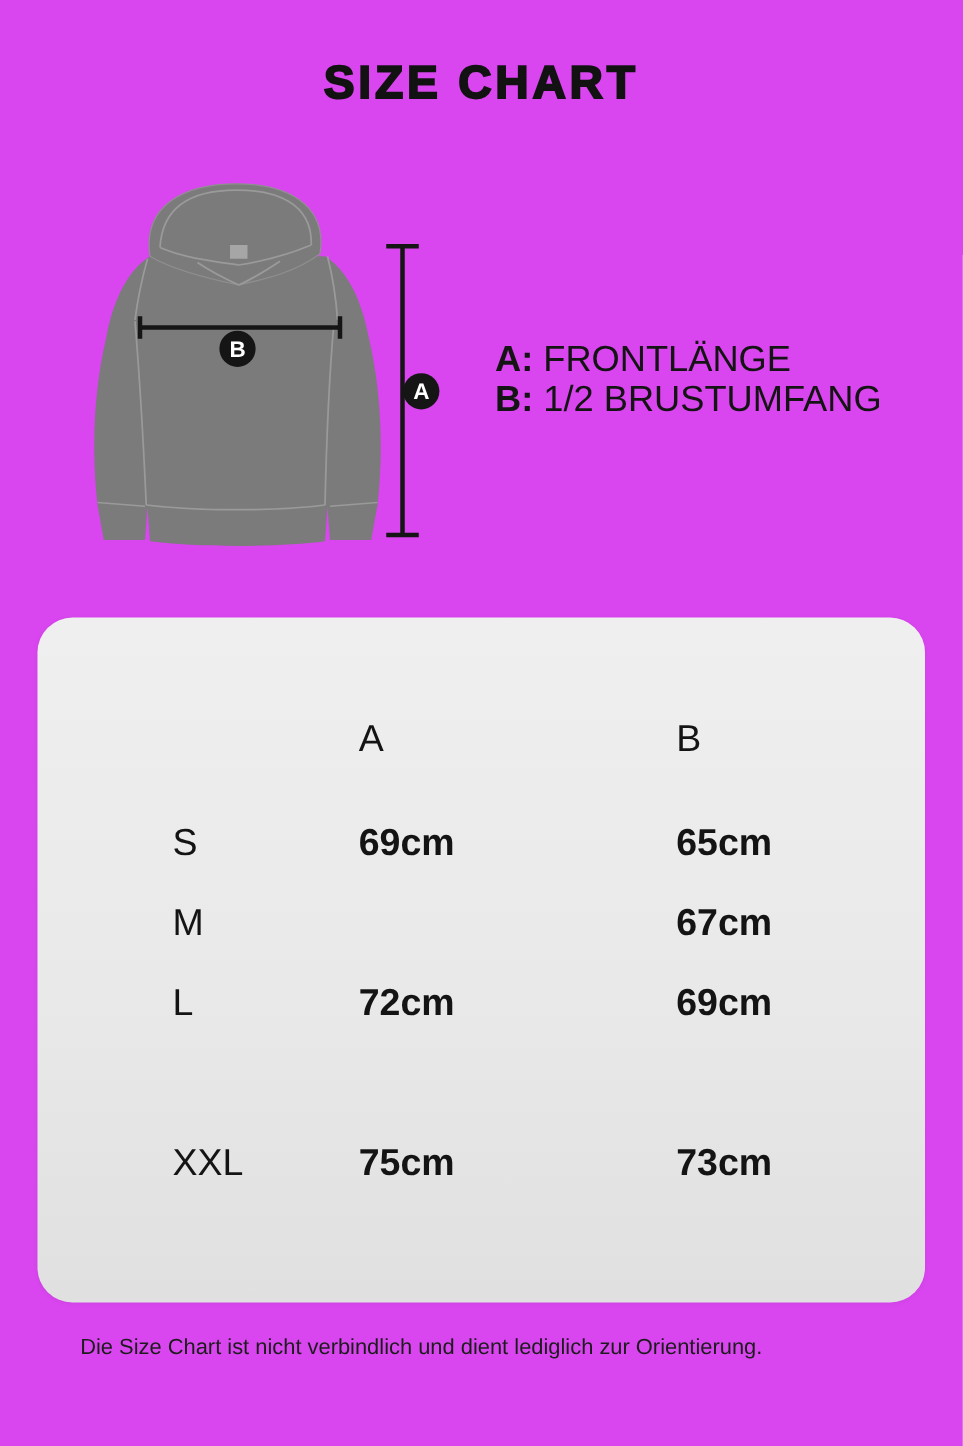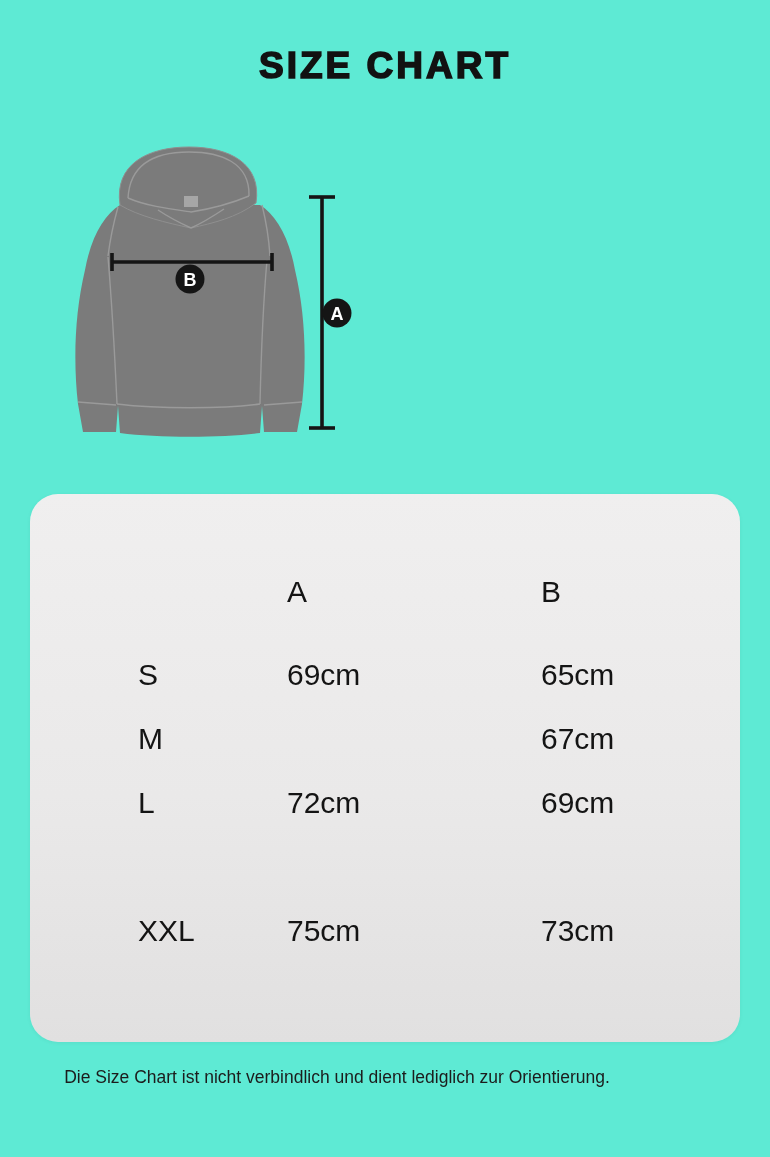--- a/index.html
+++ b/index.html
@@ -4,21 +4,21 @@
 <style>
   html,body{margin:0;padding:0;}
   body{
     font-family:"Liberation Sans","DejaVu Sans",sans-serif;
     background:#faf9f8;
     -webkit-font-smoothing:antialiased;
   }
   .screen{
     position:relative;
     width:770px;height:1157px;
-    background:#5eead4;
+    background:#d946ef;
     overflow:hidden;
   }
   
   .page-title{
     position:absolute;top:47px;left:0;width:770px;
     text-align:center;
     font-size:37px;line-height:38px;
     font-weight:700;
     letter-spacing:3px;
     color:#121212;
@@ -47,21 +47,21 @@
   .trow{position:absolute;left:0;width:710px;height:40px;}
   .cell{
     position:absolute;top:0;
     font-size:30px;line-height:40px;
     color:#141414;white-space:nowrap;
   }
   .col-size{left:108px;font-weight:400;}
   .col-a{left:257px;}
   .col-b{left:511px;}
   .trow.header .cell{font-weight:400;}
-  .trow.data .col-a,.trow.data .col-b{font-weight:400;}
+  .trow.data .col-a,.trow.data .col-b{font-weight:700;}
   
   .footer-note{
     position:absolute;left:0;top:1066px;width:674px;
     text-align:center;
     font-size:17.5px;line-height:22px;
     color:#1c1c1c;
   }
 </style>
 </head>
 <body>
@@ -121,20 +121,28 @@
       <line x1="252" y1="57" x2="252" y2="288"></line>
       <line x1="239" y1="57" x2="265" y2="57"></line>
       <line x1="239" y1="288" x2="265" y2="288"></line>
     </g>
     <g>
       <circle cx="267" cy="173" r="14.5" fill="#151515"></circle>
       <text x="267" y="179.5" text-anchor="middle" font-size="18" font-weight="bold" fill="#ffffff">A</text>
     </g>
   </svg>
 
+  <div class="legend">
+    <div class="legend-line">
+      <span class="legend-key">A:</span><span>FRONTLÄNGE</span>
+    </div>
+    <div class="legend-line">
+      <span class="legend-key">B:</span><span>1/2 BRUSTUMFANG</span>
+    </div>
+  </div>
 
   <div class="card">
 
     <div class="trow header" style="top:78px">
       <div class="cell col-a">A</div>
       <div class="cell col-b">B</div>
     </div>
 
     <div class="trow data" style="top:161px">
       <div class="cell col-size">S</div>

